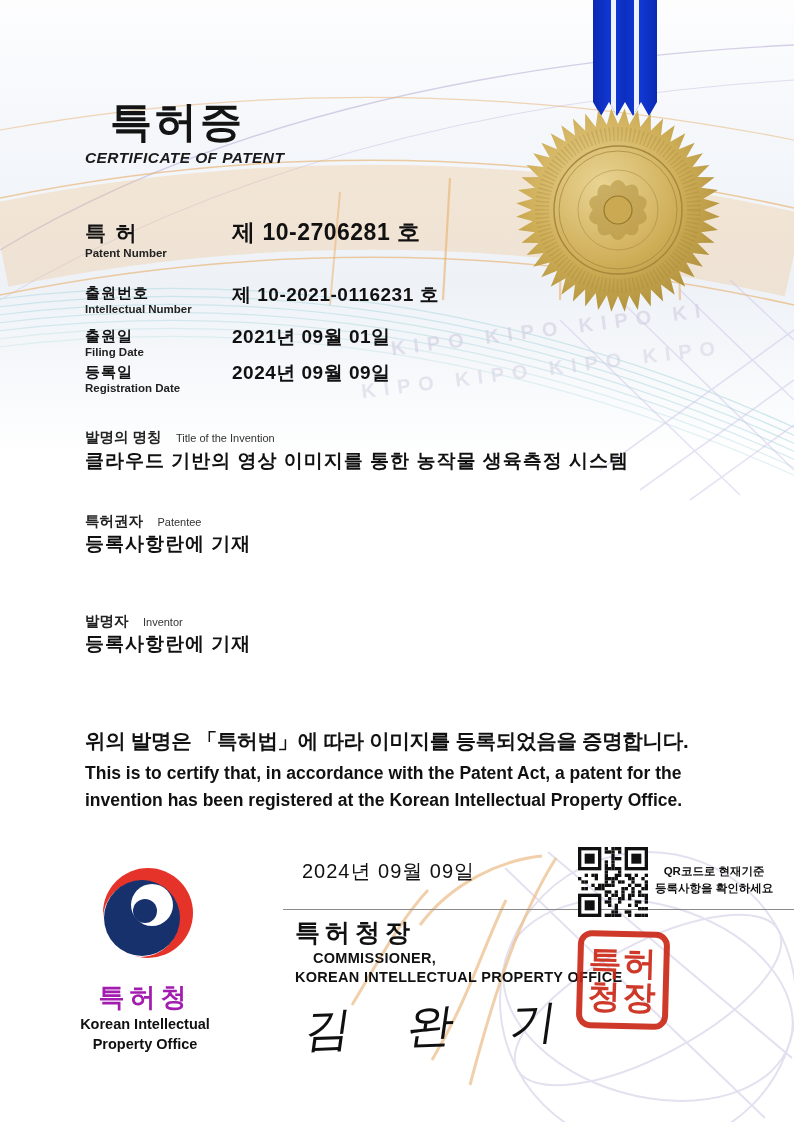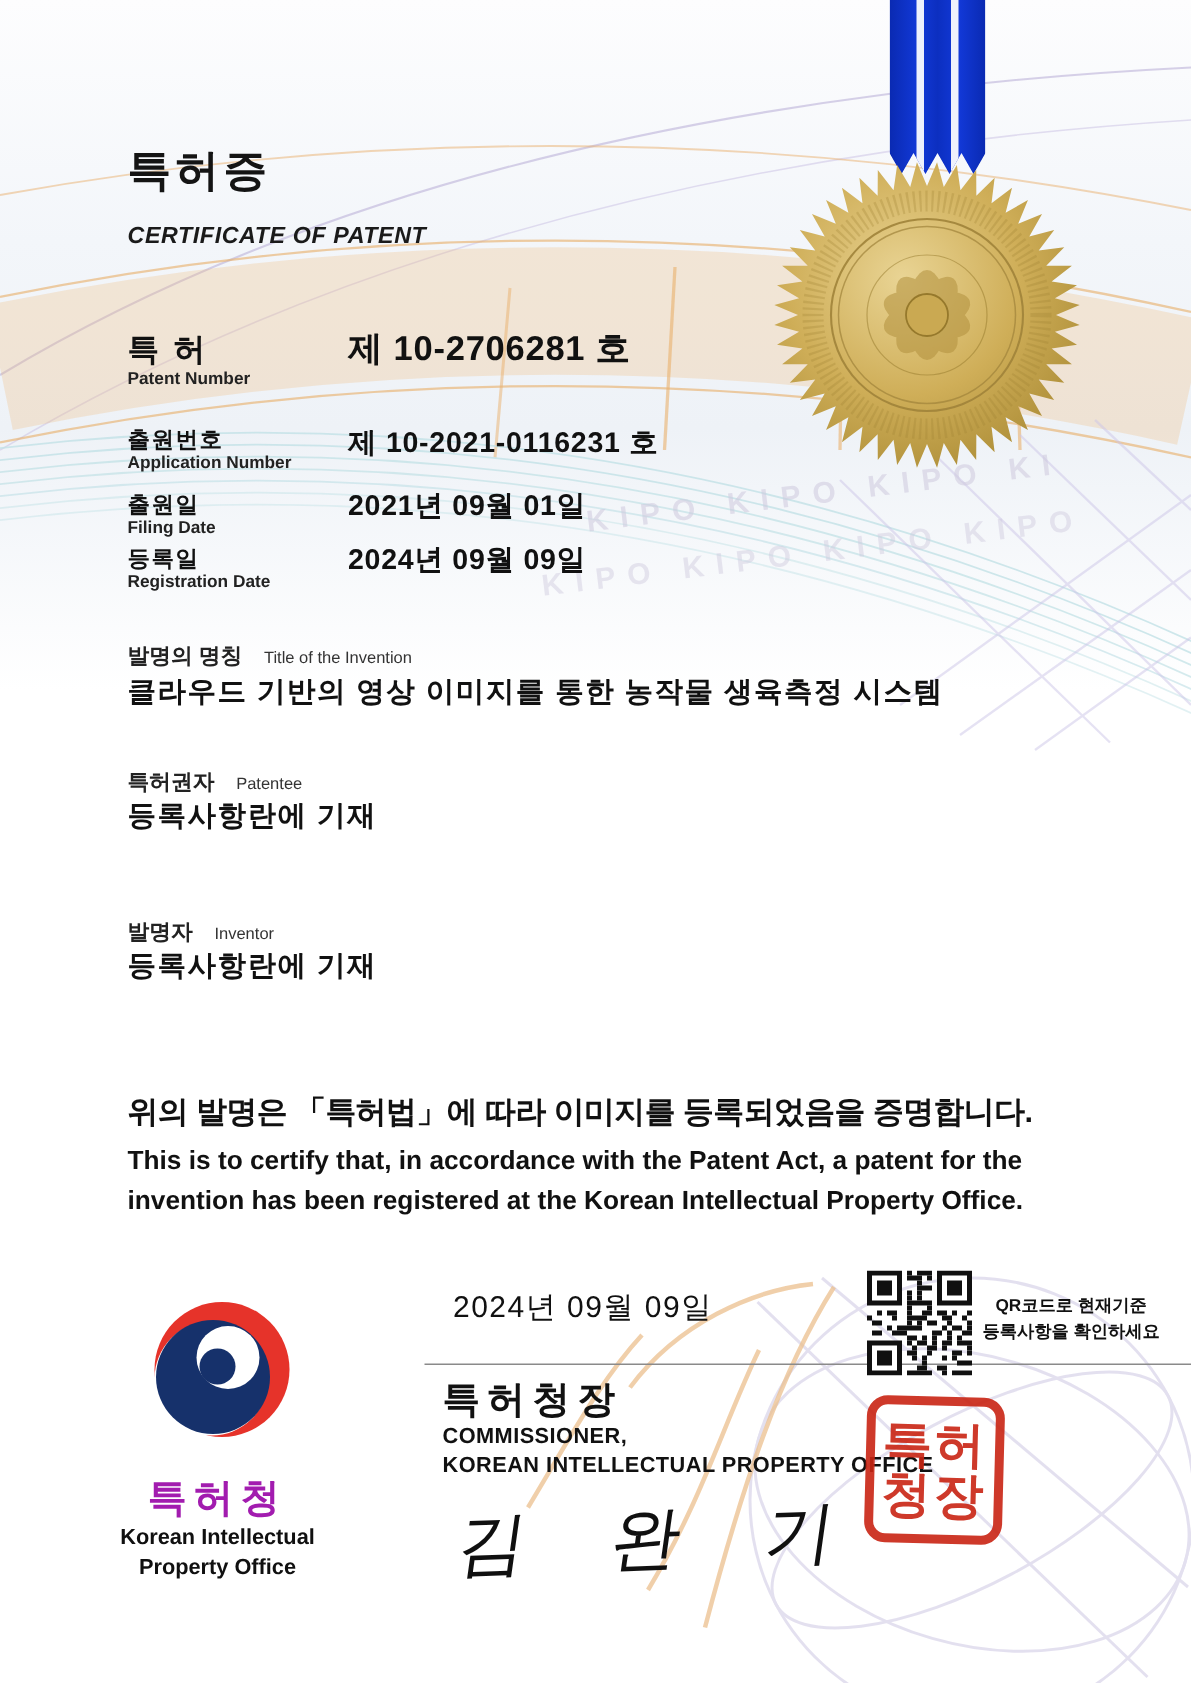--- a/index.html
+++ b/index.html
@@ -15,21 +15,21 @@
   }
   svg.bg{position:absolute;left:0;top:0;z-index:1;}
   .ribbon{
     position:absolute;left:593px;top:0;width:64px;height:116px;z-index:2;
     background:linear-gradient(90deg,#0a2ab2,#1239d8 30%,#0c2fc0 50%,#1239d8 72%,#0a2ab2);
     clip-path:polygon(0 0,100% 0,100% 88%,87.5% 100%,75% 88%,62.5% 100%,50% 88%,37.5% 100%,25% 88%,12.5% 100%,0 88%);
   }
   .ribbon .stripe{position:absolute;top:0;width:5px;height:100%;background:rgba(255,255,255,.93);}
   svg.goldseal{position:absolute;left:508px;top:100px;z-index:3;}
   .txt{position:absolute;white-space:nowrap;z-index:5;}
-  .t-title{font-size:29px;font-weight:bold;letter-spacing:3px;color:#141414;}
+  .t-title{font-size:42px;font-weight:bold;letter-spacing:3px;color:#141414;margin-left:25px;}
   .t-title-en{font-size:15.5px;font-weight:bold;letter-spacing:.4px;color:#1a1a1a;font-style:italic;}
   .lab-ko-big{font-size:21px;font-weight:bold;letter-spacing:2px;}
   .lab-ko{font-size:15px;font-weight:bold;letter-spacing:1px;font-family:Liberation Mono, monospace;}
   .lab-en{font-size:11.5px;font-weight:600;color:#222;}
   .val-big{font-size:23px;font-weight:bold;letter-spacing:.5px;}
   .val{font-size:19px;font-weight:bold;letter-spacing:.5px;}
   .sec-lab-ko{font-size:14.5px;font-weight:600;color:#222;}
   .sec-lab-en{font-size:11px;font-weight:500;color:#333;margin-left:10px;}
   .stmt-ko{font-size:20.5px;font-weight:bold;letter-spacing:-.3px;}
   .stmt-en{font-size:17.5px;font-weight:bold;line-height:1.55;white-space:normal;width:672px;}
@@ -149,21 +149,21 @@
   </svg>
 
   <div class="txt t-title" style="left:85px;top:94px;">특허증</div>
   <div class="txt t-title-en" style="left:85px;top:149px;">CERTIFICATE OF PATENT</div>
 
   <div class="txt lab-ko-big" style="left:85px;top:219px;">특 허</div>
   <div class="txt lab-en" style="left:85px;top:247px;">Patent Number</div>
   <div class="txt val-big" style="left:232px;top:217px;">제 10-2706281 호</div>
 
   <div class="txt lab-ko" style="left:85px;top:284px;">출원번호</div>
-  <div class="txt lab-en" style="left:85px;top:303px;">Application Number</div>
+  <div class="txt lab-en" style="left:85px;top:303px;">Intellectual Number</div>
   <div class="txt val" style="left:232px;top:282px;">제 10-2021-0116231 호</div>
 
   <div class="txt lab-ko" style="left:85px;top:327px;">출원일</div>
   <div class="txt lab-en" style="left:85px;top:346px;">Filing Date</div>
   <div class="txt val" style="left:232px;top:324px;">2021년 09월 01일</div>
 
   <div class="txt lab-ko" style="left:85px;top:363px;">등록일</div>
   <div class="txt lab-en" style="left:85px;top:382px;"></div>
   <div class="txt lab-en" style="left:85px;top:382px;text-align:center;">Registration Date</div>
   <div class="txt val" style="left:232px;top:360px;">2024년 09월 09일</div>
@@ -327,21 +327,21 @@
     </svg>
   </div>
   <div class="txt qr-caption" style="left:655px;top:863px;">
     <div>QR코드로 현재기준</div>
     <div>등록사항을 확인하세요</div>
   </div>
 
   <div class="rule"></div>
 
   <div class="txt commish-ko" style="left:295px;top:916px;">특허청장</div>
-  <div class="txt commish-en" style="left:295px;top:950px;">COMMISSIONER,</div>
+  <div class="txt commish-en" style="left:313px;top:950px;">COMMISSIONER,</div>
   <div class="txt commish-en" style="left:295px;top:969px;">KOREAN INTELLECTUAL PROPERTY OFFICE</div>
 
   <div class="txt signature" style="left:305px;top:995px;">김 완 기</div>
 
   <div class="red-seal">
     <div class="glyphs">특허청장</div>
   </div>
 
   <div class="logo-wrap">
     <svg width="110" height="110" viewBox="-55 -55 110 110">

